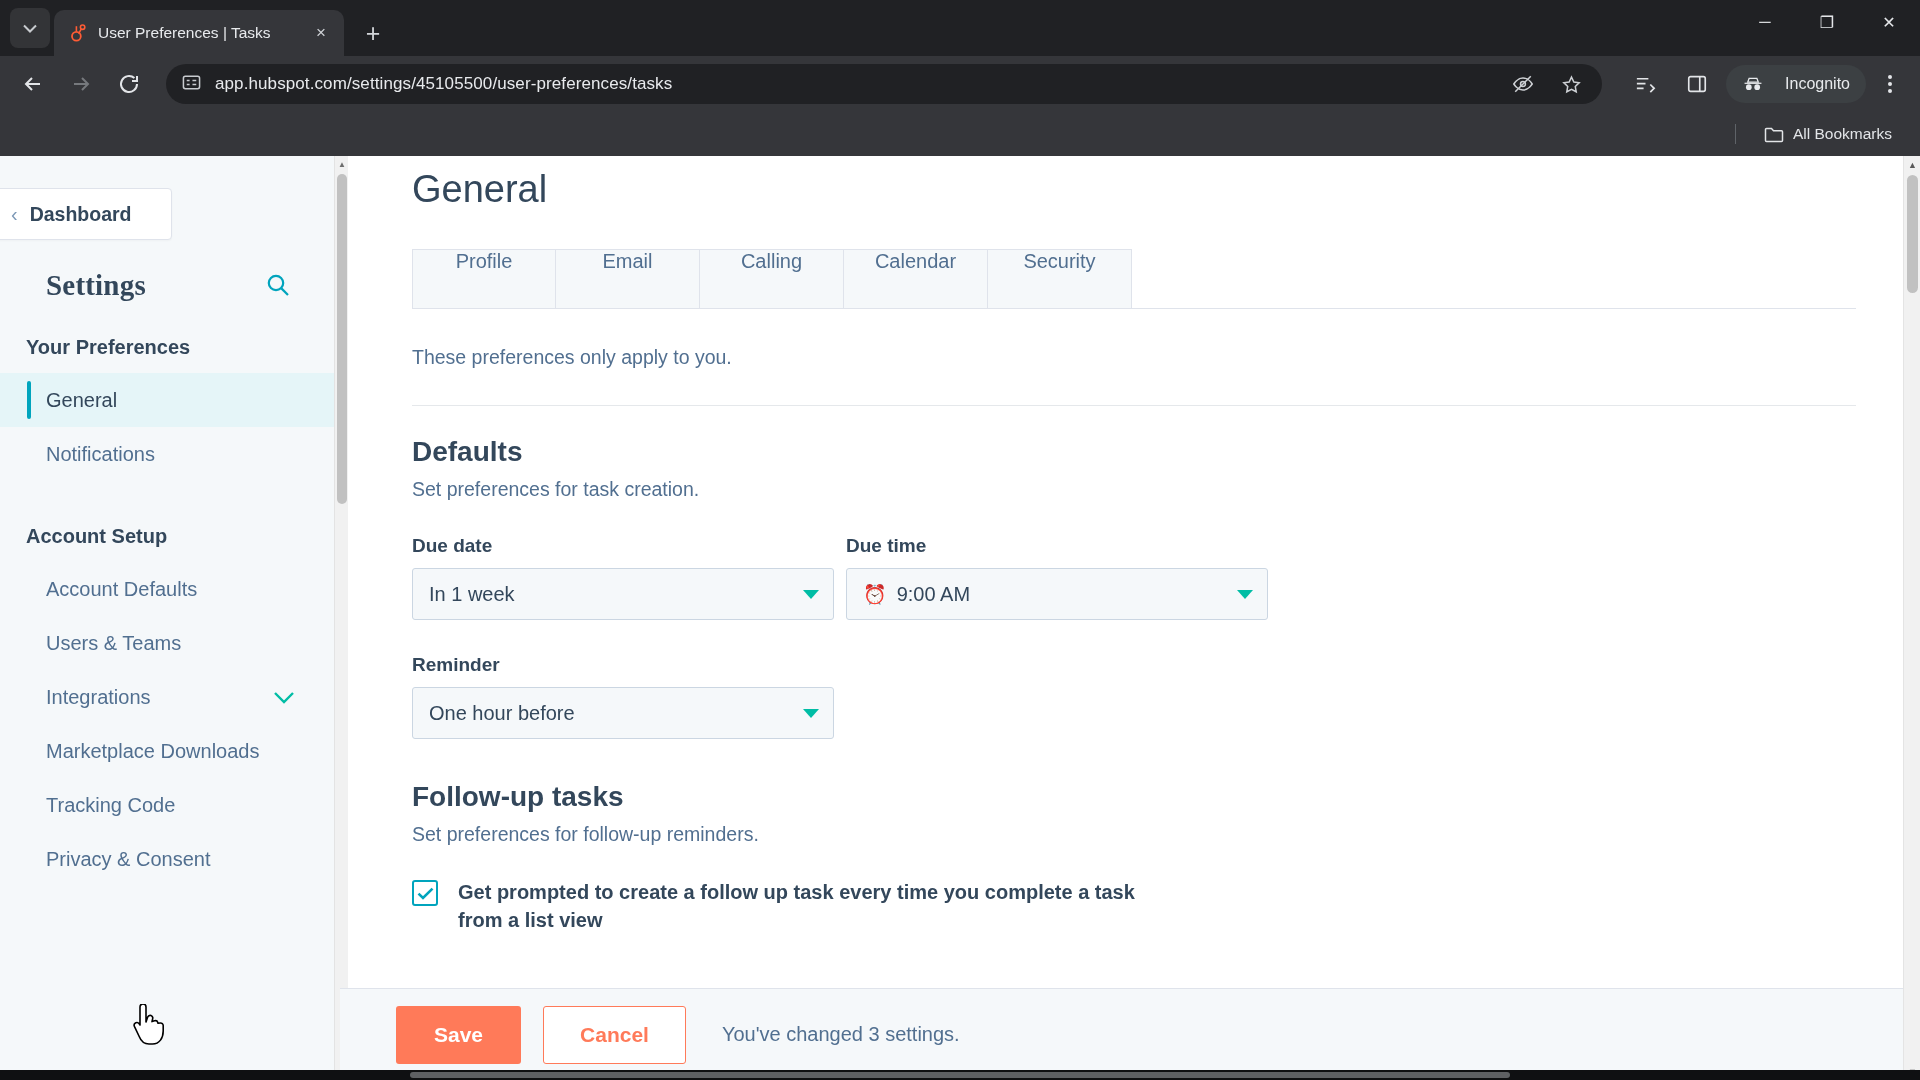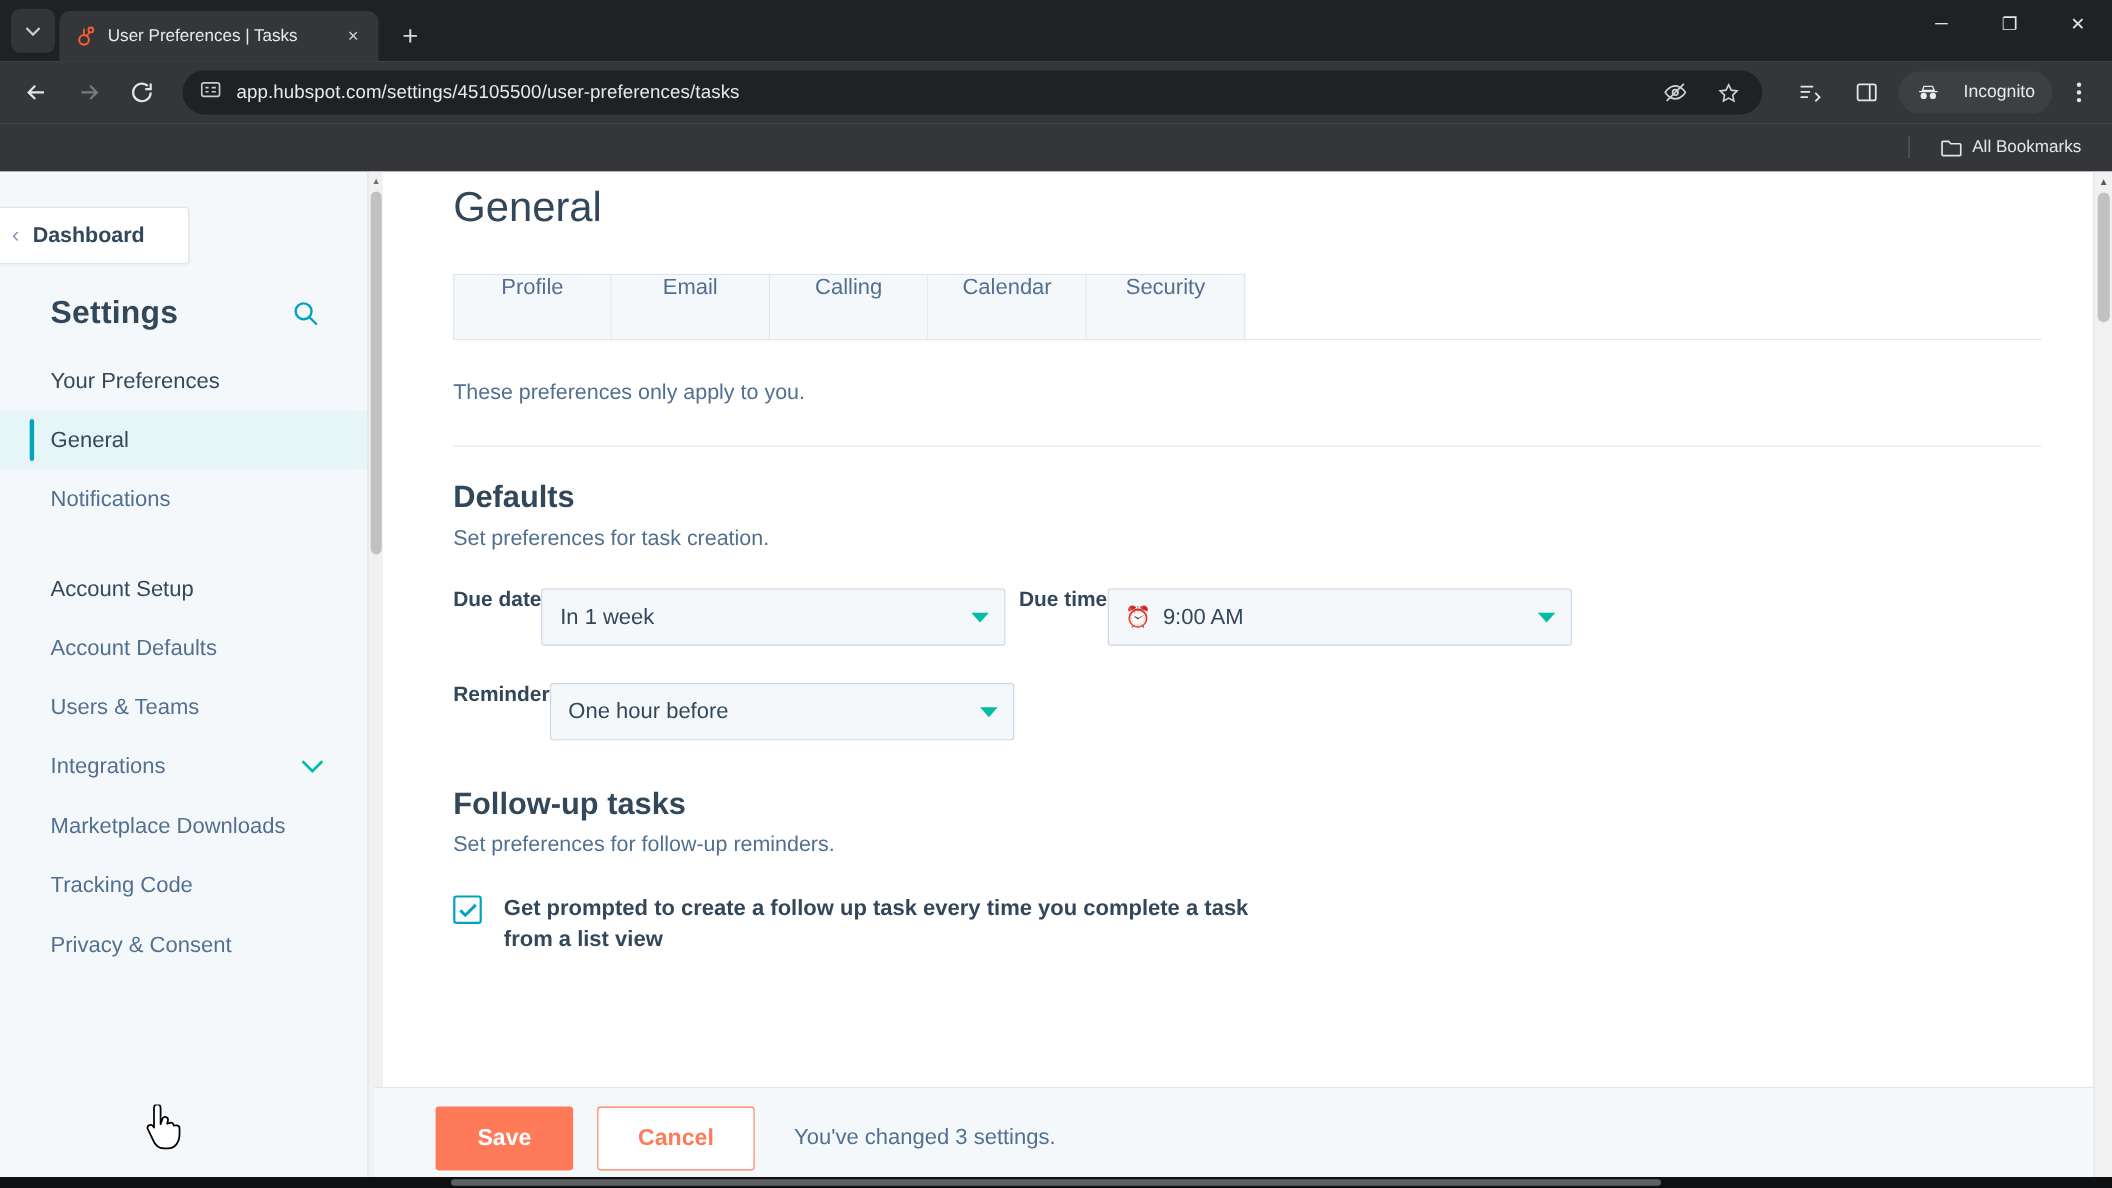--- a/index.html
+++ b/index.html
@@ -97,26 +97,26 @@
     background: #ffffff; border: 1px solid #dfe3eb; border-radius: 4px;
     display: flex; align-items: center; gap: 12px; padding-left: 38px;
     color: #33475b; font-size: 19.5px; font-weight: bold; cursor: pointer;
     box-shadow: 0 1px 2px rgba(0,0,0,.03);
   }
   .dash-chev { color: #7c98b6; font-size: 20px; font-weight: normal; margin-left: -14px; }
   .settings-row {
     display: flex; align-items: center; justify-content: space-between;
     padding: 28px 44px 0 46px;
   }
-  .settings-title { font-size: 29px; font-weight: bold; color: #33475b; letter-spacing: .2px; }
+  .settings-title { font-size: 29px; font-weight: bold; color: #33475b; letter-spacing: .2px; font-family: Liberation Serif, serif; }
   .search-icon-btn { cursor: pointer; width: 34px; height: 34px; display: flex; align-items: center; justify-content: center; }
   .nav-sections { margin-top: 34px; flex: 1 1 auto; overflow: hidden; }
   .nav-group-title {
-    font-size: 20px; font-weight: normal; color: #33475b;
-    padding: 0 0 0 46px; margin-bottom: 14px;
+    font-size: 20px; font-weight: bold; color: #33475b;
+    padding: 0 0 0 26px; margin-bottom: 14px;
   }
   .nav-group + .nav-group { margin-top: 44px; }
   .nav-item {
     position: relative; display: flex; align-items: center; justify-content: space-between;
     height: 54px; padding: 0 44px 0 46px; color: #516f90; font-size: 20px; cursor: pointer;
   }
   .nav-item.active { background: #e5f5f8; color: #33475b; }
   .nav-item.active::before {
     content: ""; position: absolute; left: 27px; top: 8px; bottom: 8px; width: 4px;
     background: #00a4bd; border-radius: 2px;
@@ -156,21 +156,21 @@
   .utab.active { background: #ffffff; color: #33475b; font-weight: bold; z-index: 2; }
   .utab.active::after { content:""; position:absolute; left:0; right:0; bottom:-1px; height:2px; background:#fff; }
 
   .subtle-note { color: #516f90; font-size: 19.5px; margin-top: 37px; }
   .divider { height: 1px; background: #e5e8eb; margin-top: 36px; width: 1444px; }
 
   .section-title { font-size: 28px; font-weight: bold; color: #33475b; margin-top: 30px; }
   .section-sub { font-size: 19.5px; color: #516f90; margin-top: 10px; }
 
   .field-row { display: flex; gap: 12px; margin-top: 34px; }
-  .field { display: flex; flex-direction: row; }
+  .field { display: flex; flex-direction: column; }
   .field-label { font-size: 19px; color: #33475b; font-weight: bold; margin-bottom: 11px; }
   .select {
     width: 422px; height: 52px; background: #f5f8fa; border: 1px solid #cbd6e2; border-radius: 3px;
     display: flex; align-items: center; padding: 0 14px 0 16px; cursor: pointer; position: relative;
   }
   .select .val { flex: 1 1 auto; color: #33475b; font-size: 20px; display: flex; align-items: center; gap: 10px; }
   .caret { width: 0; height: 0; border-left: 8px solid transparent; border-right: 8px solid transparent; border-top: 9px solid #00bda5; }
   .clock-ico { font-size: 19px; line-height: 1; }
 
   .checkbox-row { display: flex; gap: 20px; margin-top: 32px; max-width: 760px; }

